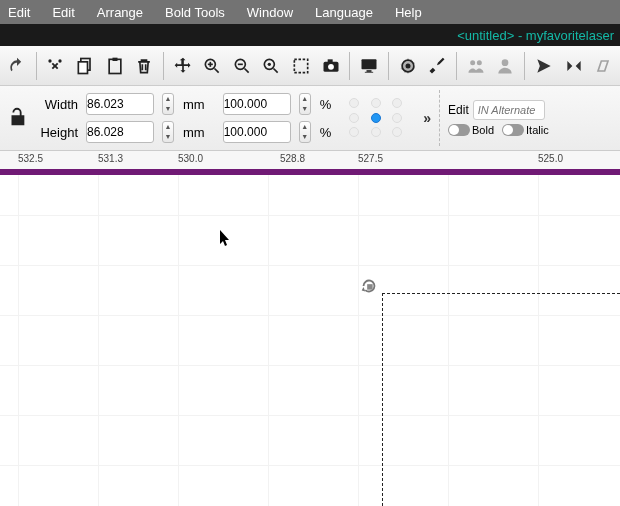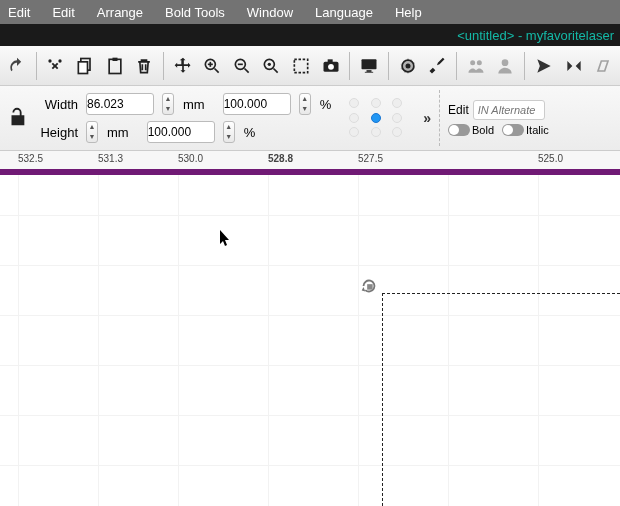--- a/index.html
+++ b/index.html
@@ -199,20 +199,21 @@
       <span class="unit">mm</span>
       <input style="margin-left: 10px;" value="100.000">
       <div class="stepper">
           <div>▲</div>
           <div>▼</div>
         </div>
       <span class="unit">%</span>
     </div>
     <div class="dimrow">
       <span class="lbl">Height</span>
+      <input value="86.028" style="">
       <div class="stepper">
           <div>▲</div>
           <div>▼</div>
         </div>
       <span class="unit">mm</span>
       <input style="margin-left: 10px;" value="100.000">
       <div class="stepper">
           <div>▲</div>
           <div>▼</div>
         </div>
@@ -246,21 +247,21 @@
           <span>Italic</span>
         </div>
     </div>
   </div>
 </div>
 
 <div class="ruler">
 <span class="tick" style="left: 18px;">532.5</span>
     <span class="tick" style="left: 98px;">531.3</span>
     <span class="tick" style="left: 178px;">530.0</span>
-    <span class="tick" style="left: 268px; font-weight: bold;">528.8</span>
+    <span class="tick" style="left: 280px;">528.8</span>
     <span class="tick" style="left: 358px;">527.5</span>
     <span class="tick" style="left: 448px; margin-top: 21px;">526.3</span>
     <span class="tick" style="left: 538px;">525.0</span>
   </div>
 
 <div class="canvas">
   <div class="grid">
     <div class="gline-v" style="left:18px"></div>
       <div class="gline-v" style="left:98px"></div>
     <div class="gline-v" style="left:178px"></div>

